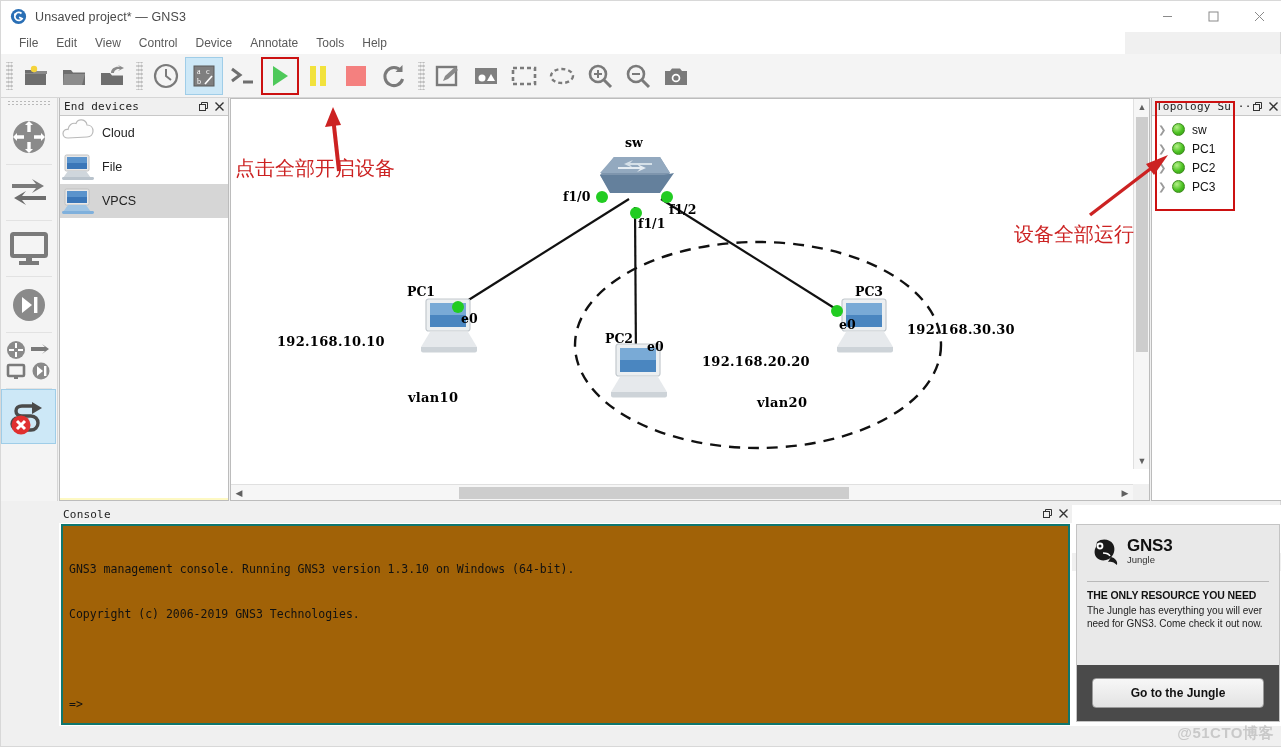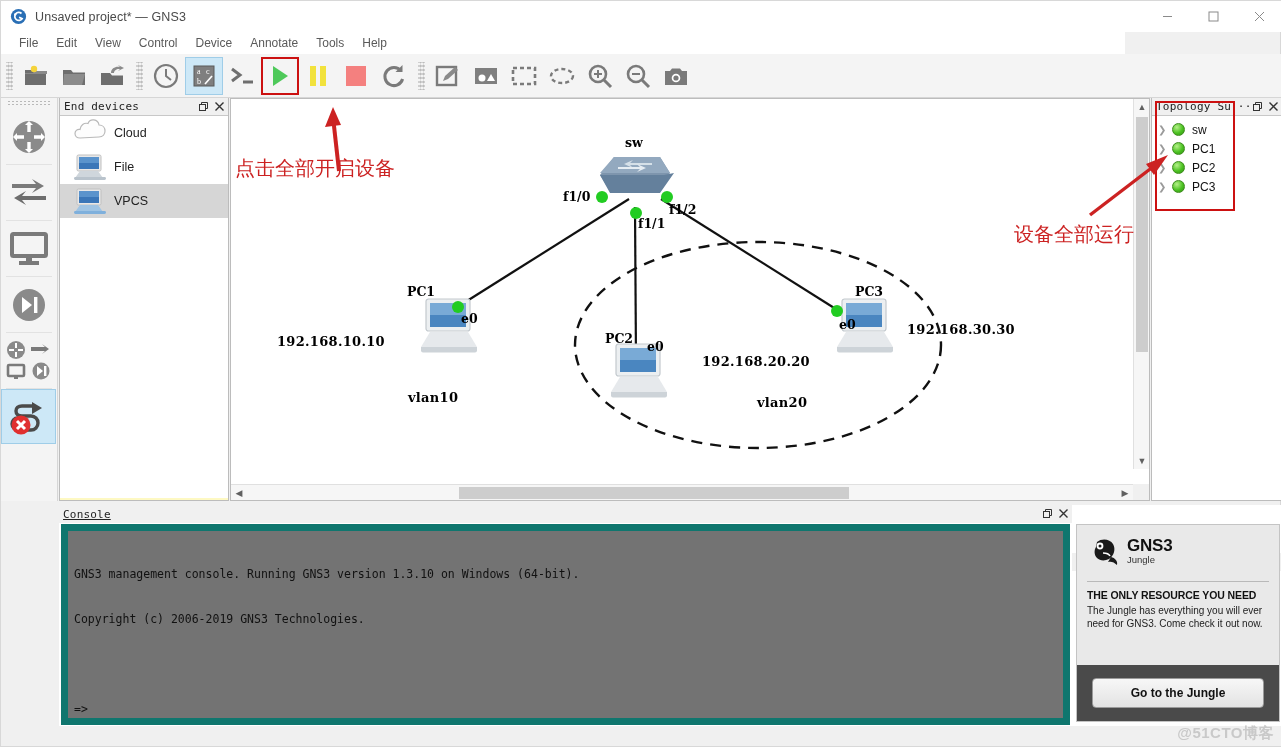--- a/index.html
+++ b/index.html
@@ -92,21 +92,21 @@
   .dock-btns { position: absolute; right: 3px; top: 0; height: 18px; display: flex; align-items: center; gap: 6px; }
   .dock-btns span { font-size: 11px; color: #333; line-height: 1; }
 
   
   .enddevices {
     position: absolute; left: 58px; top: 97px; width: 170px; height: 403px;
     background: #fef9c3; border: 1px solid #bcbcbc; border-top: none;
   }
   .ed-list { background: #fff; height: 382px; }
   .ed-item {
-    height: 34px; display: flex; align-items: center; padding-left: 12px;
+    height: 34px; display: flex; align-items: center; padding-left: 0;
     font-size: 12.5px; color: #222;
   }
   .ed-item.sel { background: #d6d6d6; }
   .ed-ico { width: 36px; height: 30px; flex: none; position: relative; margin-right: 6px; }
 
   
   .canvaswrap {
     position: absolute; left: 229px; top: 97px; width: 920px; height: 403px;
     background: #ffffff; border: 1px solid #bcbcbc;
   }
@@ -156,21 +156,21 @@
             background: radial-gradient(circle at 35% 30%, #b6f08a 0%, #4cc222 55%, #2f8f12 100%);
             border: 1px solid #3e8c1d; }
 
   
   .console {
     position: absolute; left: 58px; top: 504px; width: 1013px; height: 222px;
     background: #fff;
   }
   .console-body {
     position: absolute; left: 2px; top: 19px; width: 1009px; height: 201px;
-    background: #737373; border: 7px solid #0f766e;
+    background: #a16207; border: 2px solid #0f766e;
     font-family: "DejaVu Sans Mono", monospace; font-size: 11.5px; color: #111;
     padding: 6px 6px; line-height: 15px; white-space: pre;
   }
 
   
   .jungle {
     position: absolute; left: 1071px; top: 504px; width: 210px; height: 222px;
     background: #fff;
   }
   .jg-body { position: absolute; left: 4px; top: 19px; width: 204px; height: 198px;
@@ -615,21 +615,21 @@
       <div class="ts-item">
         <span class="ts-arrow">❯</span>
         <span class="ts-led"></span>
         <span>PC3</span>
       </div>
     </div>
   </div>
   <div class="redbox" style="left:1154px;top:100px;width:80px;height:110px;"></div>
 
   <div class="console">
-    <div class="dock-title" style="border-bottom:none;text-decoration:underline;">
+    <div class="dock-title" style="border-bottom:none;">
       <span class="ttl">Console</span>
       <span class="dock-btns">
         <span>
           <svg width="11" height="11" viewBox="0 0 11 11">
             <rect x="2.5" y="3.5" width="6" height="6" fill="none" stroke="#333"></rect>
             <path d="M4.5 3.5V1.5h6v6h-2" fill="none" stroke="#333"></path>
           </svg>
         </span>
         <span>
           <svg width="11" height="11" viewBox="0 0 11 11">

